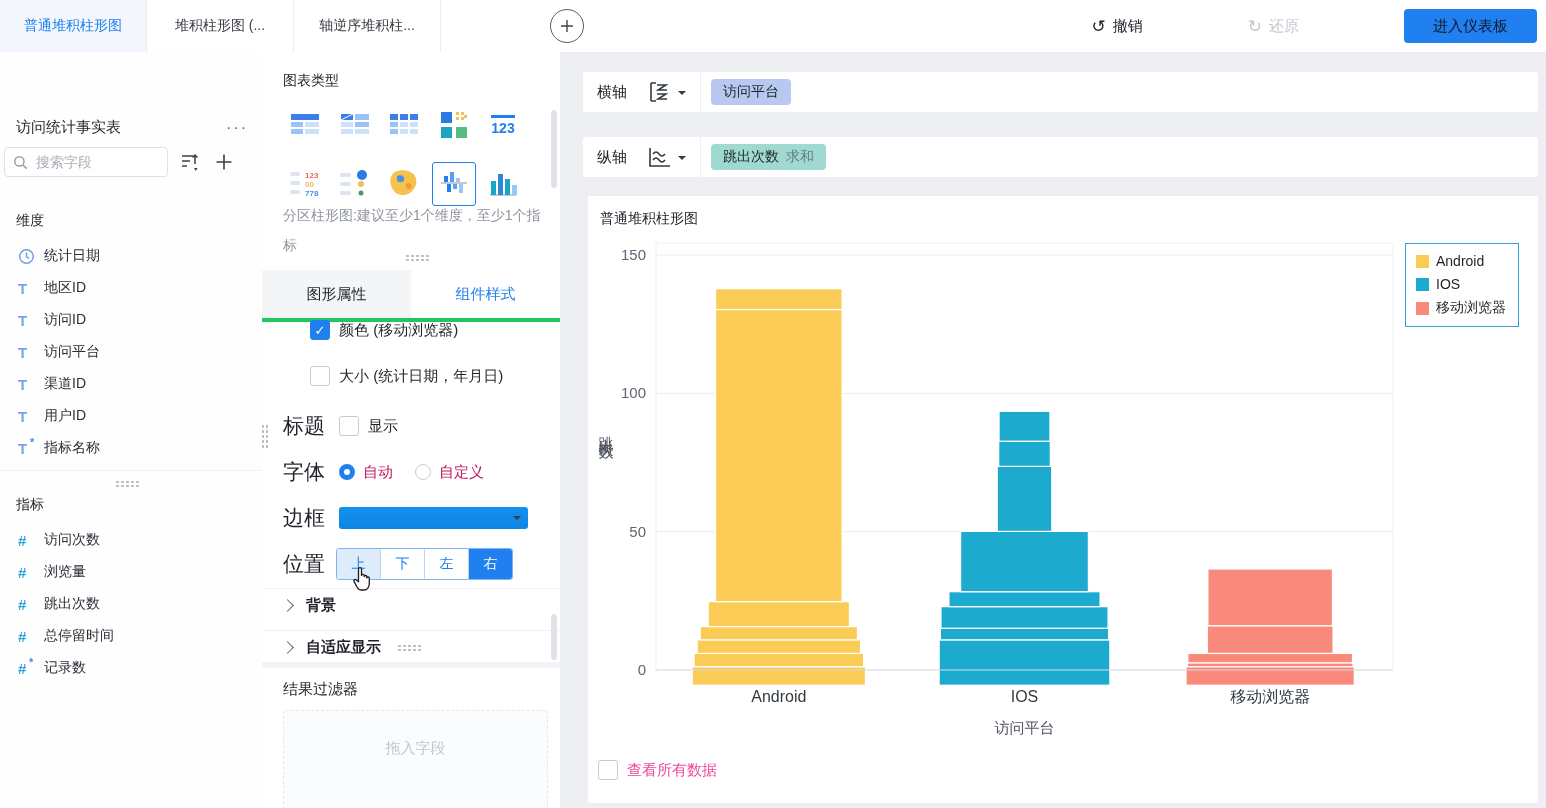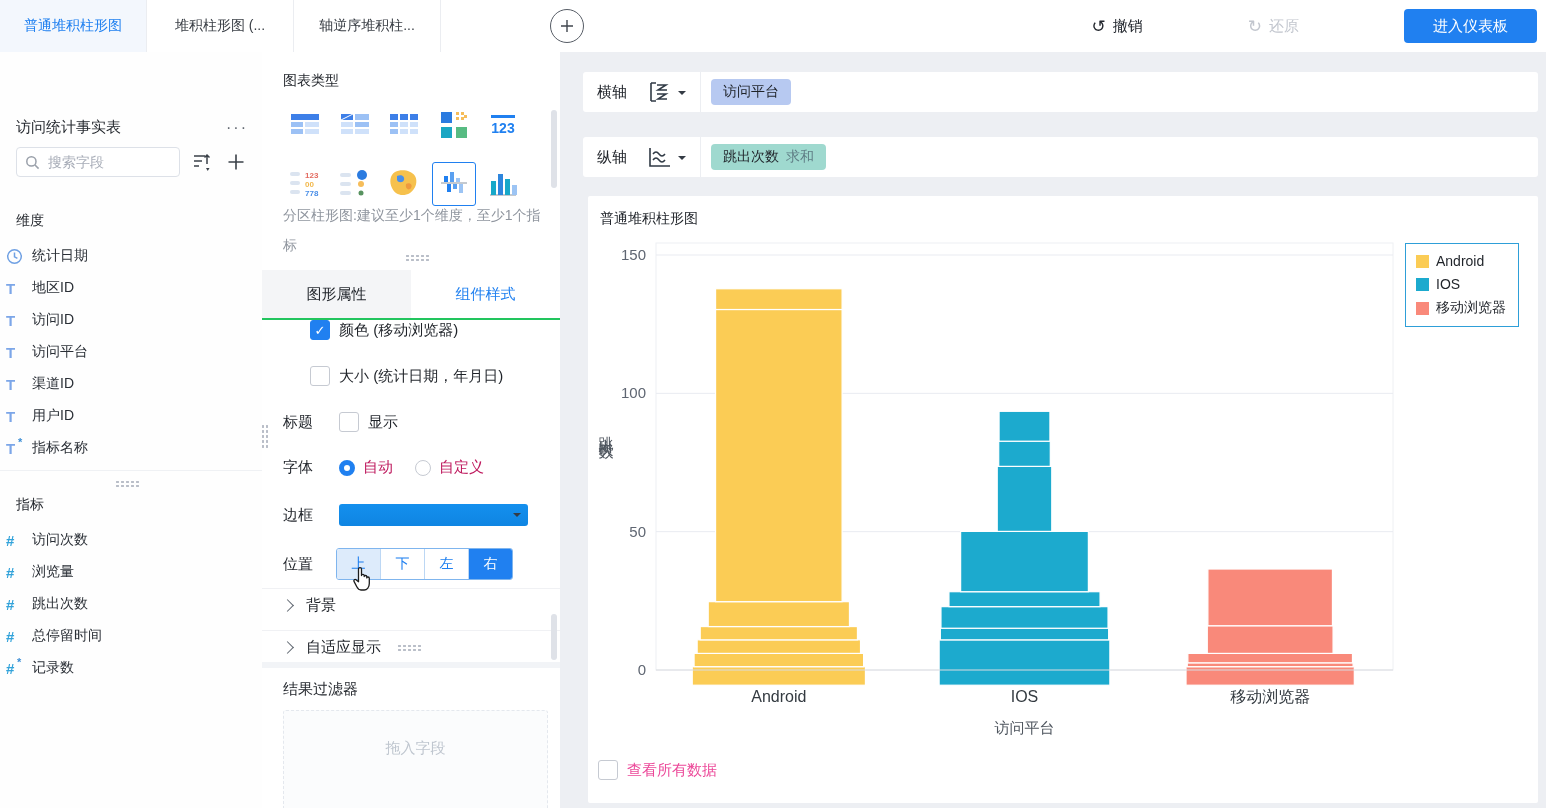--- a/index.html
+++ b/index.html
@@ -12,77 +12,77 @@
   .tab{height:52px;display:flex;align-items:center;justify-content:center;padding:0 14px;min-width:118px;
        border-right:1px solid #ebedf1;font-size:14px;color:#3a3f46;cursor:pointer;background:#fff;white-space:nowrap;}
   .tab.active{color:#2080f0;background:#f3f7fd;}
   #add-tab{position:absolute;left:550px;top:9px;width:34px;height:34px;border-radius:50%;border:1px solid #575d66;
        background:#fff;display:flex;align-items:center;justify-content:center;cursor:pointer;}
   #add-tab svg{display:block;}
   #top-actions{position:absolute;right:0;top:0;height:52px;display:flex;align-items:center;}
   .tb-action{display:flex;align-items:center;gap:7px;font-size:15px;color:#23272e;margin-right:105px;cursor:pointer;}
   .tb-action .ic{font-size:17px;line-height:1;}
   .tb-action.disabled{color:#c2c6ce;cursor:default;}
-  #enter-btn{width:133px;height:34px;margin-right:9px;background:#2080f0;color:#ffffff;border:none;border-radius:4px;
+  #enter-btn{width:133px;height:34px;margin-right:9px;background:#2080f0;color:#0f172a;border:none;border-radius:4px;
        font-size:15px;cursor:pointer;font-family:Liberation Mono, monospace;}
   
   #sidebar{position:absolute;left:0;top:52px;width:262px;height:756px;background:#fefefe;border-right:3px solid #8b5cf6;}
   #ds-row{position:absolute;left:16px;top:66px;right:14px;display:flex;justify-content:space-between;align-items:center;}
   #ds-name{font-size:15px;color:#1f2329;}
   #ds-more{color:#646a73;font-size:16px;letter-spacing:2px;cursor:pointer;}
-  #search-row{position:absolute;left:16px;top:95px;display:flex;align-items:center;}
+  #search-row{position:absolute;left:4px;top:95px;display:flex;align-items:center;}
   #search-box{width:164px;height:30px;border:1px solid #dde1e8;border-radius:4px;background:#fff;display:flex;align-items:center;padding:0 8px;box-sizing:border-box;}
   #search-input{border:none;outline:none;width:115px;font-size:14px;color:#1f2329;margin-left:6px;font-family:inherit;background:transparent;}
   #search-input::placeholder{color:#a8adb8;}
   .side-tool{margin-left:11px;cursor:pointer;display:flex;align-items:center;}
   .section-label{position:absolute;left:16px;font-size:14px;color:#1f2329;}
   .field-list{position:absolute;left:0;width:262px;}
-  .field-row{height:32px;display:flex;align-items:center;padding-left:6px;cursor:pointer;}
+  .field-row{height:32px;display:flex;align-items:center;padding-left:18px;cursor:pointer;}
   .f-ic{width:26px;display:flex;align-items:center;font-size:15px;}
   .t-ic{color:#7ca6e8;font-weight:bold;font-size:15px;position:relative;}
   .h-ic{color:#33a3da;font-weight:bold;font-size:15px;position:relative;}
   .calc-star{position:absolute;top:-4px;right:-7px;font-size:11px;color:#3d8fd6;}
   .f-label{color:#2a2f36;font-size:14px;}
   .divider-h{position:absolute;left:0;width:262px;border-top:1px solid #eff1f4;}
   .dots-h{width:26px;height:7px;background-image:radial-gradient(circle,#b9bec8 1.1px,transparent 1.4px);
           background-size:5px 4px;background-position:0 0;}
   .dots-v{width:7px;height:26px;background-image:radial-gradient(circle,#b9bec8 1.1px,transparent 1.4px);
           background-size:4px 5px;}
   
   #panel{position:absolute;left:262px;top:52px;width:298px;height:756px;background:#fff;border-right:1px solid #e6e8ed;}
   #ct-label{position:absolute;left:21px;top:20px;font-size:14px;color:#1f2329;}
   #ct-grid{position:absolute;left:21px;top:52px;width:248px;display:grid;grid-template-columns:repeat(5,1fr);grid-row-gap:14px;}
   .ct-icon{width:42px;height:42px;display:flex;align-items:center;justify-content:center;cursor:pointer;border:1.5px solid transparent;border-radius:3px;}
   .ct-icon.selected{border-color:#2080f0;}
   #ct-hint{position:absolute;left:21px;top:148px;width:264px;font-size:14px;line-height:30px;color:#8f959e;}
   #handle-ct{position:absolute;left:143px;top:202px;}
-  #panel-tabs{position:absolute;left:0;top:218px;width:298px;height:48px;display:flex;border-bottom:2px solid #22c55e;}
+  #panel-tabs{position:absolute;left:0;top:218px;width:298px;height:48px;display:flex;border-bottom:4px solid #22c55e;}
   .p-tab{flex:1;display:flex;align-items:center;justify-content:center;font-size:15px;cursor:pointer;background:#f4f5f7;color:#1f2329;}
   .p-tab.active{background:#fff;color:#2080f0;}
   .prop-row{position:absolute;left:21px;display:flex;align-items:center;}
-  .prop-label{width:44px;font-size:15px;color:#1f2329;flex:none;}
+  .prop-label{width:44px;font-size:21px;color:#1f2329;flex:none;}
   .cb{width:20px;height:20px;border:1px solid #c6cad2;border-radius:3px;background:#fff;box-sizing:border-box;
       display:flex;align-items:center;justify-content:center;cursor:pointer;flex:none;}
   .cb.checked{background:#2080f0;border-color:#2080f0;}
   .cb.checked::after{content:"✓";color:#fff;font-size:13px;font-weight:bold;}
   .cb-label{margin-left:9px;font-size:15px;color:#1f2329;}
   .radio{width:16px;height:16px;border:1px solid #c6cad2;border-radius:50%;background:#fff;box-sizing:border-box;cursor:pointer;flex:none;}
   .radio.on{border:5px solid #2080f0;}
   .radio-label{margin:0 22px 0 8px;font-size:15px;color:#be185d;}
   #border-bar{width:189px;height:22px;background:linear-gradient(#1490ee,#0f85e2);border-radius:3px;position:relative;cursor:pointer;}
   #border-bar::after{content:"";position:absolute;right:7px;top:9px;border:4px solid transparent;border-top-color:#343b44;}
   #pos-group{display:flex;border:1px solid #7fb5ee;border-radius:3px;overflow:hidden;}
   .pos-btn{width:43px;height:30px;display:flex;align-items:center;justify-content:center;font-size:14px;color:#2080f0;
            background:#fff;border-left:1px solid #bcd7f4;cursor:pointer;}
   .pos-btn:first-child{border-left:none;}
   .pos-btn.hovered{background:#ddebfb;}
   .pos-btn.selected{background:#2080f0;color:#fff;}
   .collapse-row{position:absolute;left:21px;display:flex;align-items:center;cursor:pointer;}
   .chev{width:8px;height:8px;border-right:1.6px solid #5f6670;border-top:1.6px solid #5f6670;transform:rotate(45deg);margin-right:14px;flex:none;}
-  .collapse-label{font-size:15px;color:#1f2329;}
+  .collapse-label{font-size:15px;color:#1f2329;font-weight:bold;}
   #sep-band{position:absolute;left:0;top:610px;width:298px;height:6px;background:#f2f4f7;}
   #rf-label{position:absolute;left:21px;top:628px;font-size:15px;color:#1f2329;}
   #drop-zone{position:absolute;left:21px;top:658px;width:263px;height:132px;background:#fbfcfd;border:1px dashed #e4e8ee;
              border-radius:3px;display:flex;justify-content:center;}
   #drop-zone span{margin-top:28px;color:#bfc6cf;font-size:15px;}
   .scroll-thumb{position:absolute;right:3px;width:6px;border-radius:3px;background:#dfe2e8;}
   #handle-left{position:absolute;left:-1px;top:372px;}
   
   #main{position:absolute;left:560px;top:52px;width:986px;height:756px;background:#edeff3;}
   .axis-card{position:absolute;left:23px;width:955px;height:40px;background:#fff;border-radius:3px;display:flex;align-items:center;}

